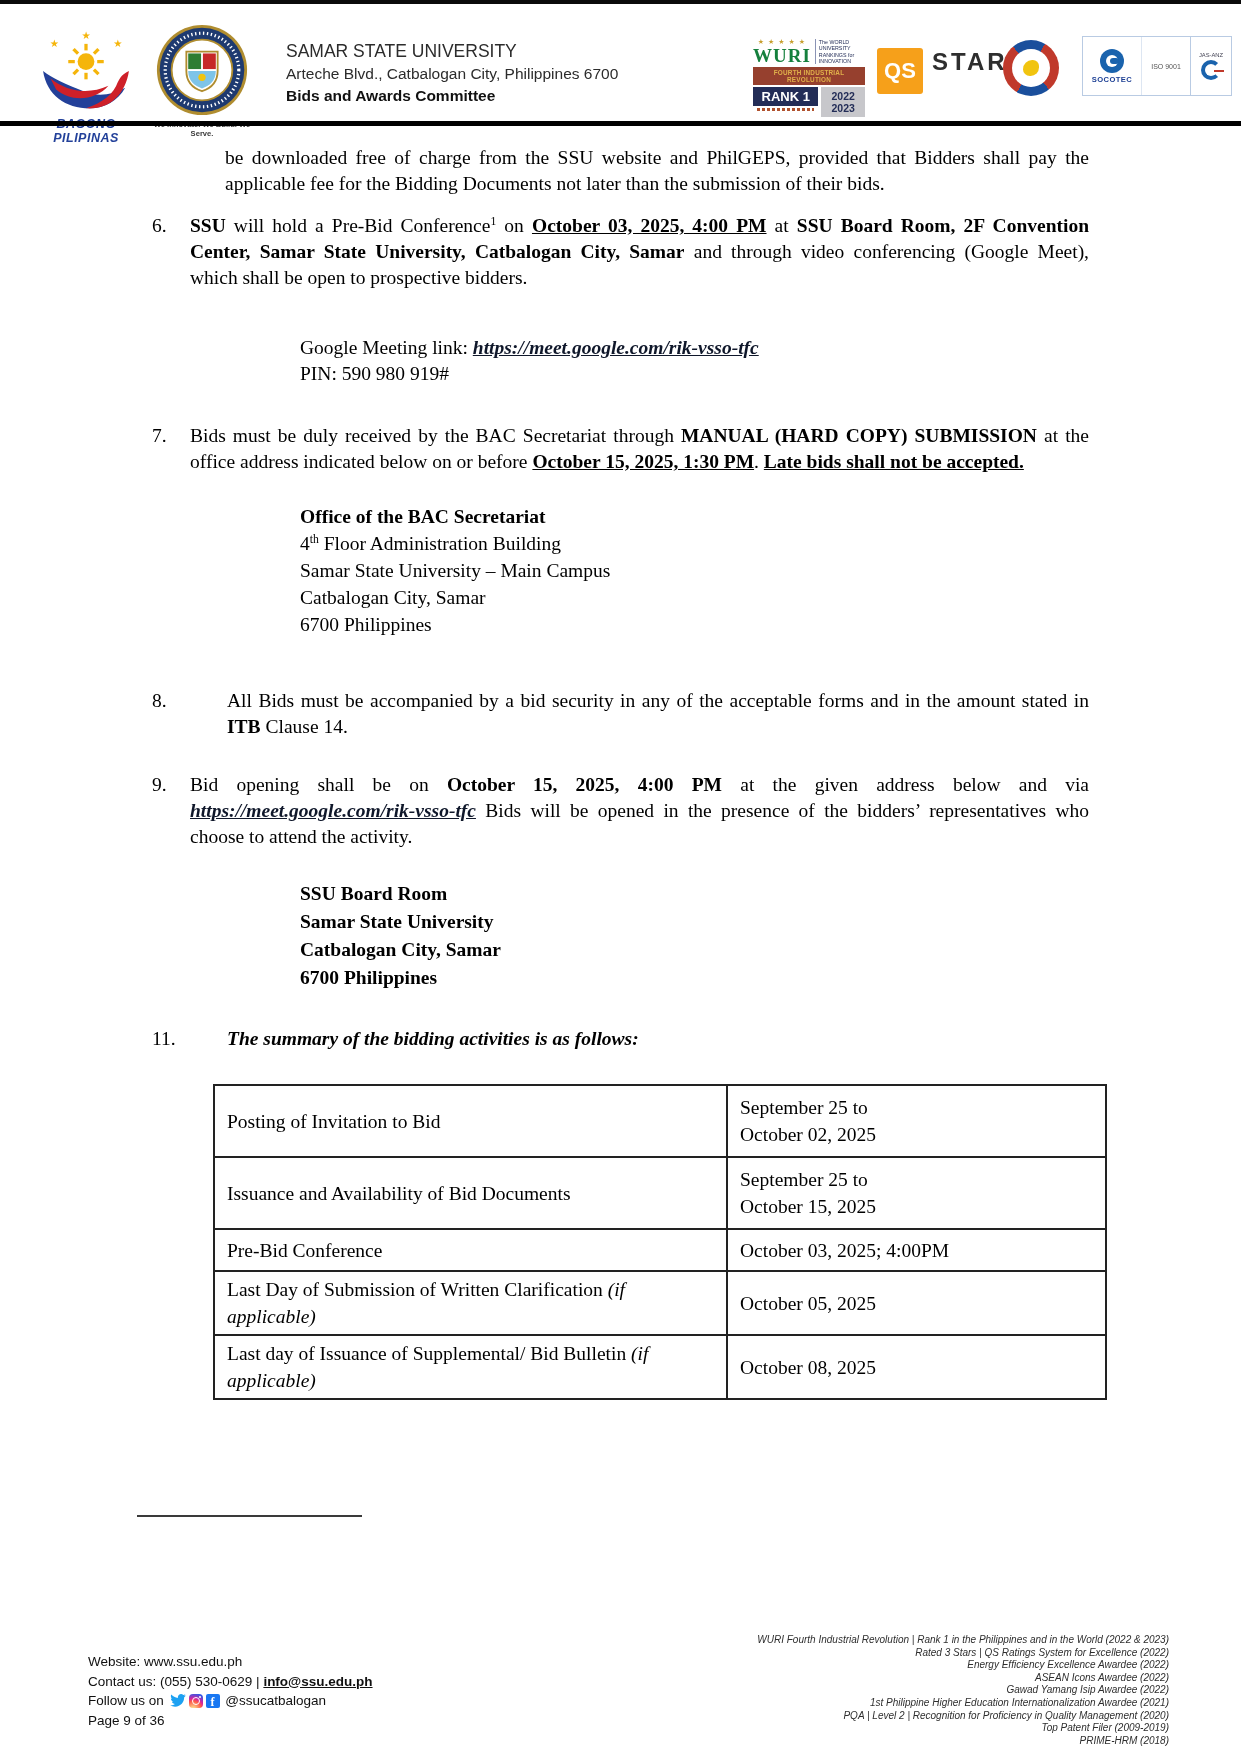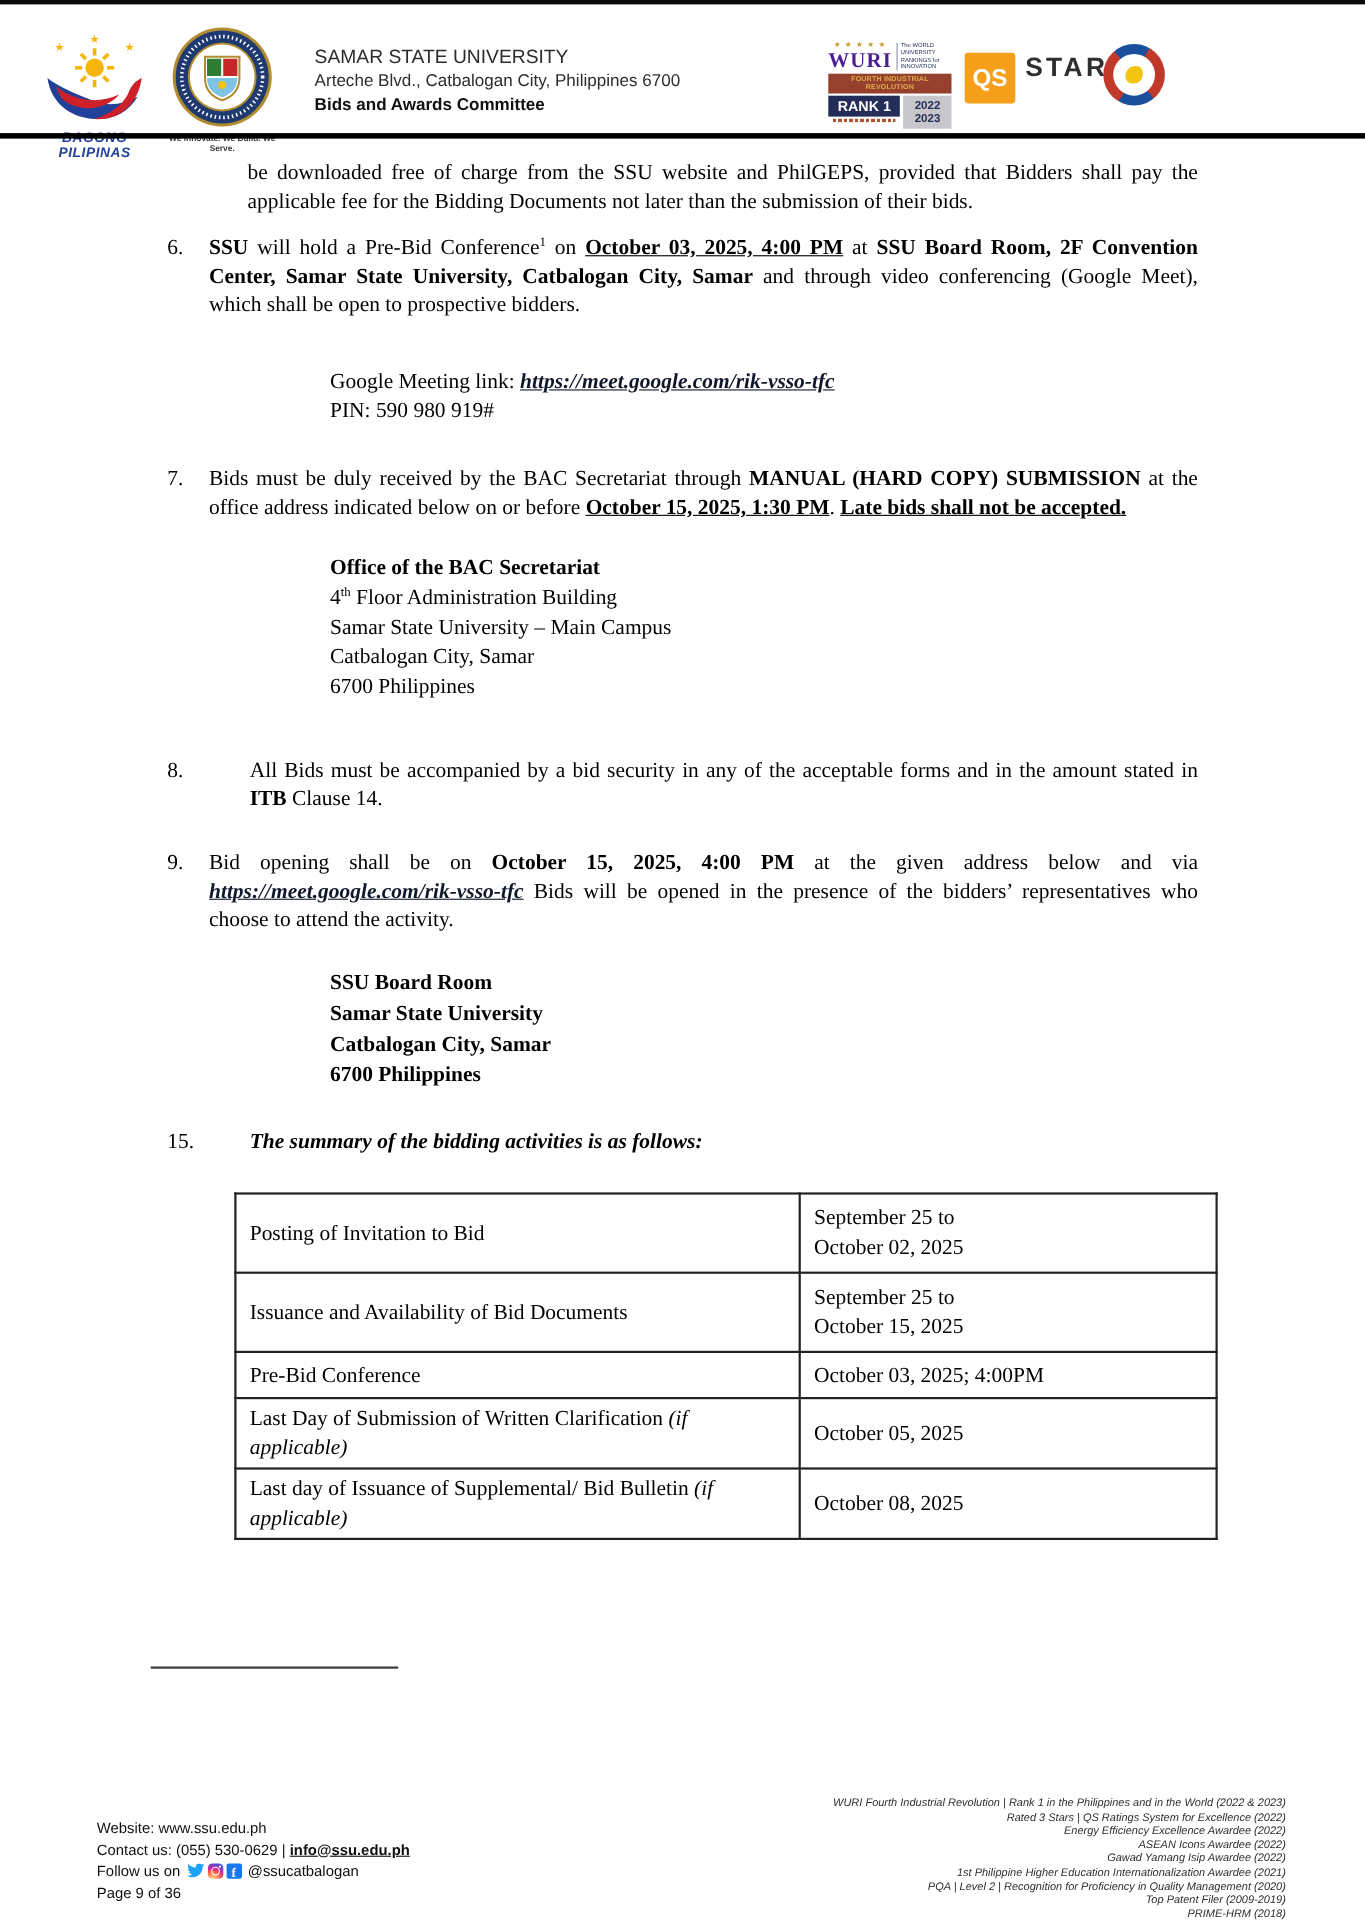--- a/index.html
+++ b/index.html
@@ -16,21 +16,21 @@
   .logo-ssu .lbl{font-family:"Liberation Sans",sans-serif;font-weight:bold;font-size:7.6px;color:#3a3a3a;margin-top:0px;}
   .hdr-text{position:absolute;left:286px;top:40px;font-family:"Liberation Sans",sans-serif;color:#2c2c2c;}
   .hdr-text .uni{font-size:17.5px;line-height:23px;}
   .hdr-text .addr{font-size:15.5px;line-height:22px;}
   .hdr-text .comm{font-size:15.5px;line-height:22px;font-weight:bold;color:#111;}
 
   .wuri{position:absolute;left:753px;top:38px;width:112px;font-family:"Liberation Sans",sans-serif;background:#fff;}
   .wuri-top{display:flex;align-items:center;gap:4px;}
   .wuri-left{text-align:center;flex:none;}
   .wuri-stars{color:#c79f2f;font-size:7px;letter-spacing:1px;line-height:8px;}
-  .wuri-name{font-family:"Liberation Serif",serif;font-weight:bold;color:#4c1d95;font-size:19px;line-height:19px;letter-spacing:1px;}
+  .wuri-name{font-family:"Liberation Serif",serif;font-weight:bold;color:#15803d;font-size:19px;line-height:19px;letter-spacing:1px;}
   .wuri-sub{font-size:5.3px;color:#232d57;border-left:1px solid #8a93b5;padding-left:3px;line-height:6.3px;width:44px;}
   .wuri-banner{background:#96402e;color:#e0b04a;font-size:6.4px;font-weight:bold;text-align:center;
                padding:2px 0;margin-top:2px;letter-spacing:.2px;}
   .wuri-bottom{display:flex;margin-top:2px;gap:3px;}
   .wuri-rankwrap{flex:1.5;}
   .wuri-rank{background:#232d57;color:#fff;font-weight:bold;font-size:13px;text-align:center;padding:2px 0;}
   .wuri-ranksub{height:3px;margin:2px 4px 0;
       background:repeating-linear-gradient(90deg,#b0522e 0 3px,transparent 3px 5px);}
   .wuri-years{flex:1;background:#c7c7cb;color:#232d57;font-weight:bold;font-size:10.5px;
               text-align:center;line-height:12px;padding:3px 0;}
@@ -185,20 +185,31 @@
       <div class="qs-box">QS</div>
       <div class="qs-label">STARS</div>
     </div>
 
     <div class="pqa">
       <div class="pqa-inner">
           <div class="pqa-sun"></div>
         </div>
     </div>
 
+    <div class="soc">
+      <div class="soc-left">
+        <div class="soc-circle"></div>
+        <div class="soc-name">SOCOTEC</div>
+      </div>
+      <div class="soc-mid">ISO 9001</div>
+      <div class="soc-right">
+        <div class="soc-jas">JAS-ANZ</div>
+        <div class="soc-cmark"></div>
+      </div>
+    </div>
   </div>
 
   <div class="rule"></div>
 
   <div class="main">
 
     <p class="intro">be downloaded free of charge from the SSU website and PhilGEPS, provided that Bidders shall pay the applicable fee for the Bidding Documents not later than the submission of their bids.</p>
 
     <div class="item m-item6">
       <span class="num">6.</span>
@@ -236,21 +247,21 @@
     </div>
 
     <div class="m-addr2">
       <div><span class="b">SSU Board Room</span></div>
       <div><span class="b">Samar State University</span></div>
       <div><span class="b">Catbalogan City, Samar</span></div>
       <div><span class="b">6700 Philippines</span></div>
     </div>
 
     <div class="item wide m-item10">
-      <span class="num">15.</span>
+      <span class="num">11.</span>
       <div class="txt"><span class="b i">The summary of the bidding activities is as follows:</span></div>
     </div>
 
     <table class="sched">
       <tbody>
         <tr class="r2l">
           <td class="col-act"><span>Posting of Invitation to Bid</span></td>
           <td class="col-date">September 25 to
 October 02, 2025</td>
         </tr>

